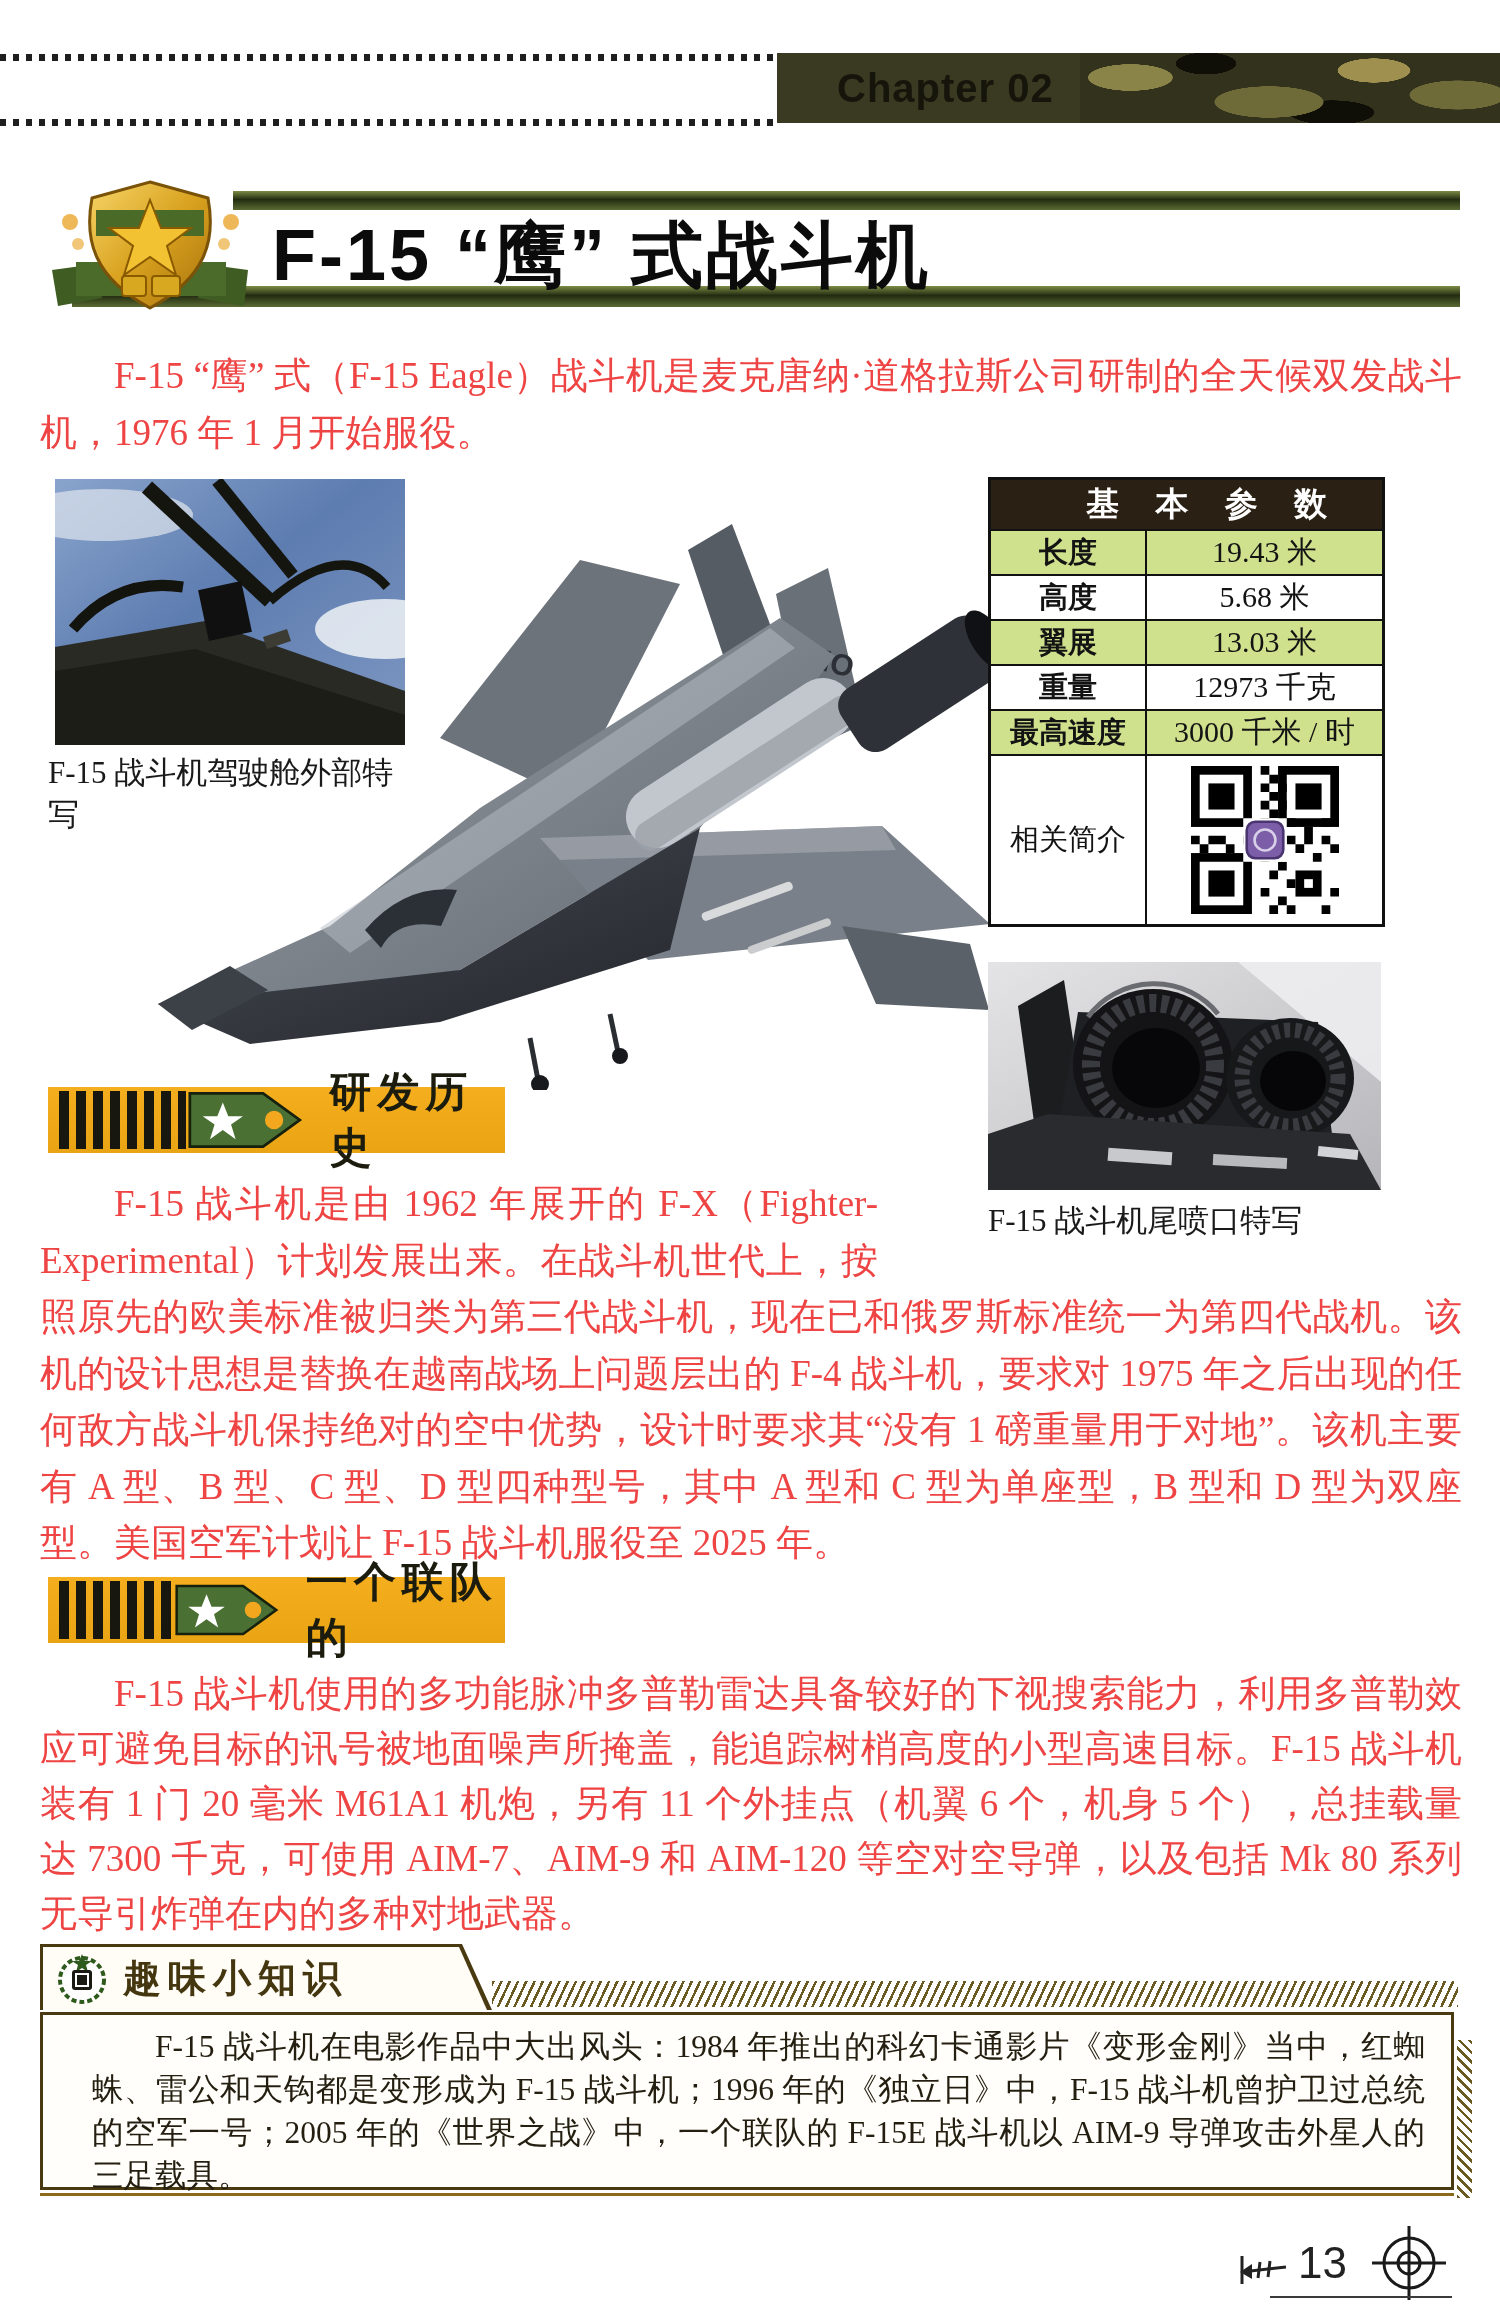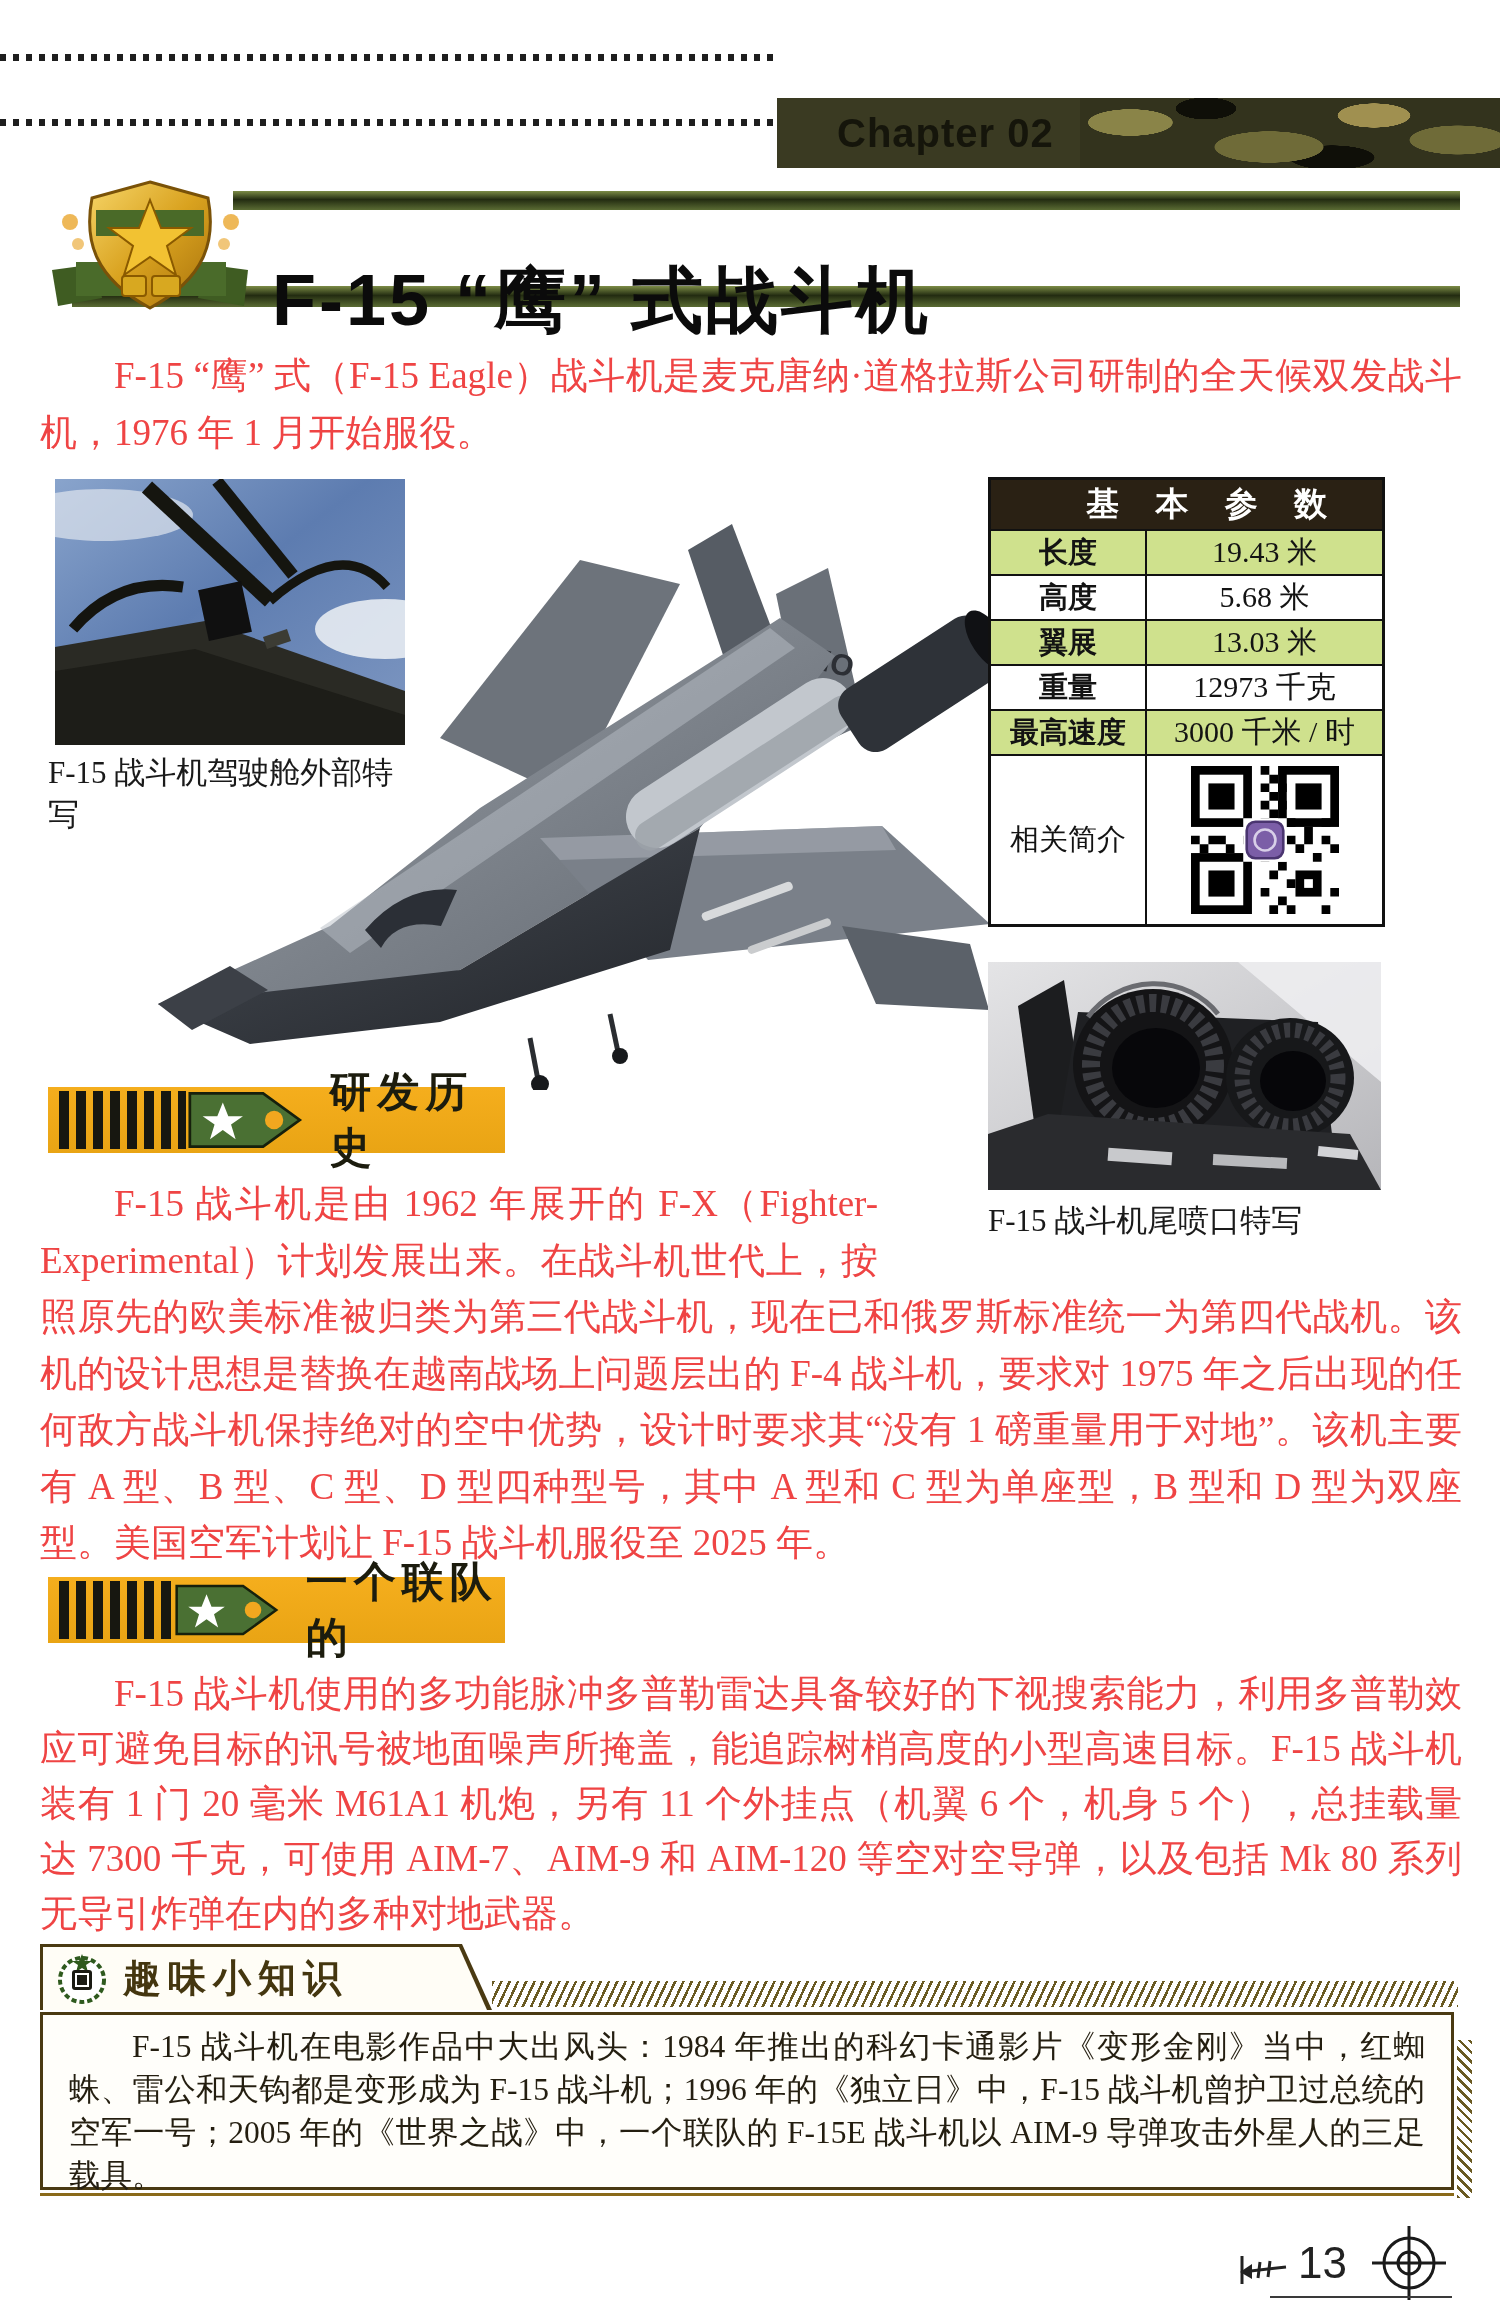--- a/index.html
+++ b/index.html
@@ -1,18 +1,18 @@
 <!DOCTYPE html>
 <html><head>
 <meta charset="utf-8">
 <style>
   html,body{margin:0;padding:0;background:#e8e8e8;}
   #page{position:relative;width:1500px;height:2320px;margin:0 auto;background:#ffffff;overflow:hidden;
         font-family:"Liberation Serif","DejaVu Serif",serif;color:#131313;}
-  .sans{font-family:"Liberation Sans","DejaVu Sans",sans-serif;margin-top:45px;}
+  .sans{font-family:"Liberation Sans","DejaVu Sans",sans-serif;}
 
   
   .dotted{position:absolute;left:0;height:7px;background:repeating-linear-gradient(90deg,#1e1e1e 0 6px,transparent 6px 13px);}
   .chapter-band{position:absolute;left:777px;top:53px;width:723px;height:70px;background:#3a3a22;display:flex;align-items:center;}
   .chapter-label{font-weight:800;font-size:40px;color:#15150b;margin-left:60px;letter-spacing:1px;}
   .chapter-title{font-weight:800;font-size:46px;color:#ffffff;margin-left:26px;letter-spacing:6px;}
   .camo{position:absolute;right:0;top:0;width:420px;height:70px;background-color:#33331d;
     background-image:
       radial-gradient(ellipse 70px 22px at 12% 35%,#8a8448 0 60%,transparent 61%),
       radial-gradient(ellipse 90px 26px at 45% 70%,#6f6b38 0 60%,transparent 61%),
@@ -53,21 +53,21 @@
   .cutout{float:right;width:584px;height:113px;}
 
   
   .tab-outer{position:absolute;left:40px;top:1944px;width:452px;height:66px;background:#4a3a12;
      clip-path:polygon(0 0,calc(100% - 30px) 0,100% 100%,0 100%);}
   .tab-inner{position:absolute;left:3px;top:3px;right:5px;bottom:0;background:#fffdf6;
      clip-path:polygon(0 0,calc(100% - 28px) 0,100% 100%,0 100%);display:flex;align-items:center;}
   .fun-title{font-family:"Liberation Sans","DejaVu Sans",sans-serif;font-weight:900;font-size:38px;color:#44360f;letter-spacing:7px;margin-left:14px;}
   .hatch{position:absolute;left:492px;top:1981px;width:966px;height:26px;
      background:repeating-linear-gradient(115deg,#6a5a22 0 2.5px,transparent 2.5px 7.5px);}
-  .funbox{position:absolute;left:40px;top:2012px;width:1414px;height:178px;border:3px solid #4a3a12;background:#fffefa;box-sizing:border-box;}
+  .funbox{position:absolute;left:40px;top:2012px;width:1414px;height:178px;border:3px solid #4a3a12;background:#fffefa;box-sizing:border-box;padding-left:23px;}
   .funbox:after{content:"";position:absolute;left:-3px;right:-3px;bottom:-9px;height:3px;background:#8a6a1a;}
   .fun-body{margin:10px 26px 0 26px;font-size:31.5px;line-height:43px;text-indent:2em;text-align:justify;color:#241e10;}
   .box-hatch-r{position:absolute;left:1457px;top:2040px;width:15px;height:158px;
      background:repeating-linear-gradient(45deg,#6a5a22 0 2.5px,transparent 2.5px 7px);}
 
   
   .page-number{position:absolute;left:1298px;top:2238px;font-family:"Liberation Sans","DejaVu Sans",sans-serif;font-size:44px;color:#222;}
   .footer-rule{position:absolute;left:1270px;top:2296px;width:182px;height:2px;background:#3a3a3a;}
 </style>
 </head>

